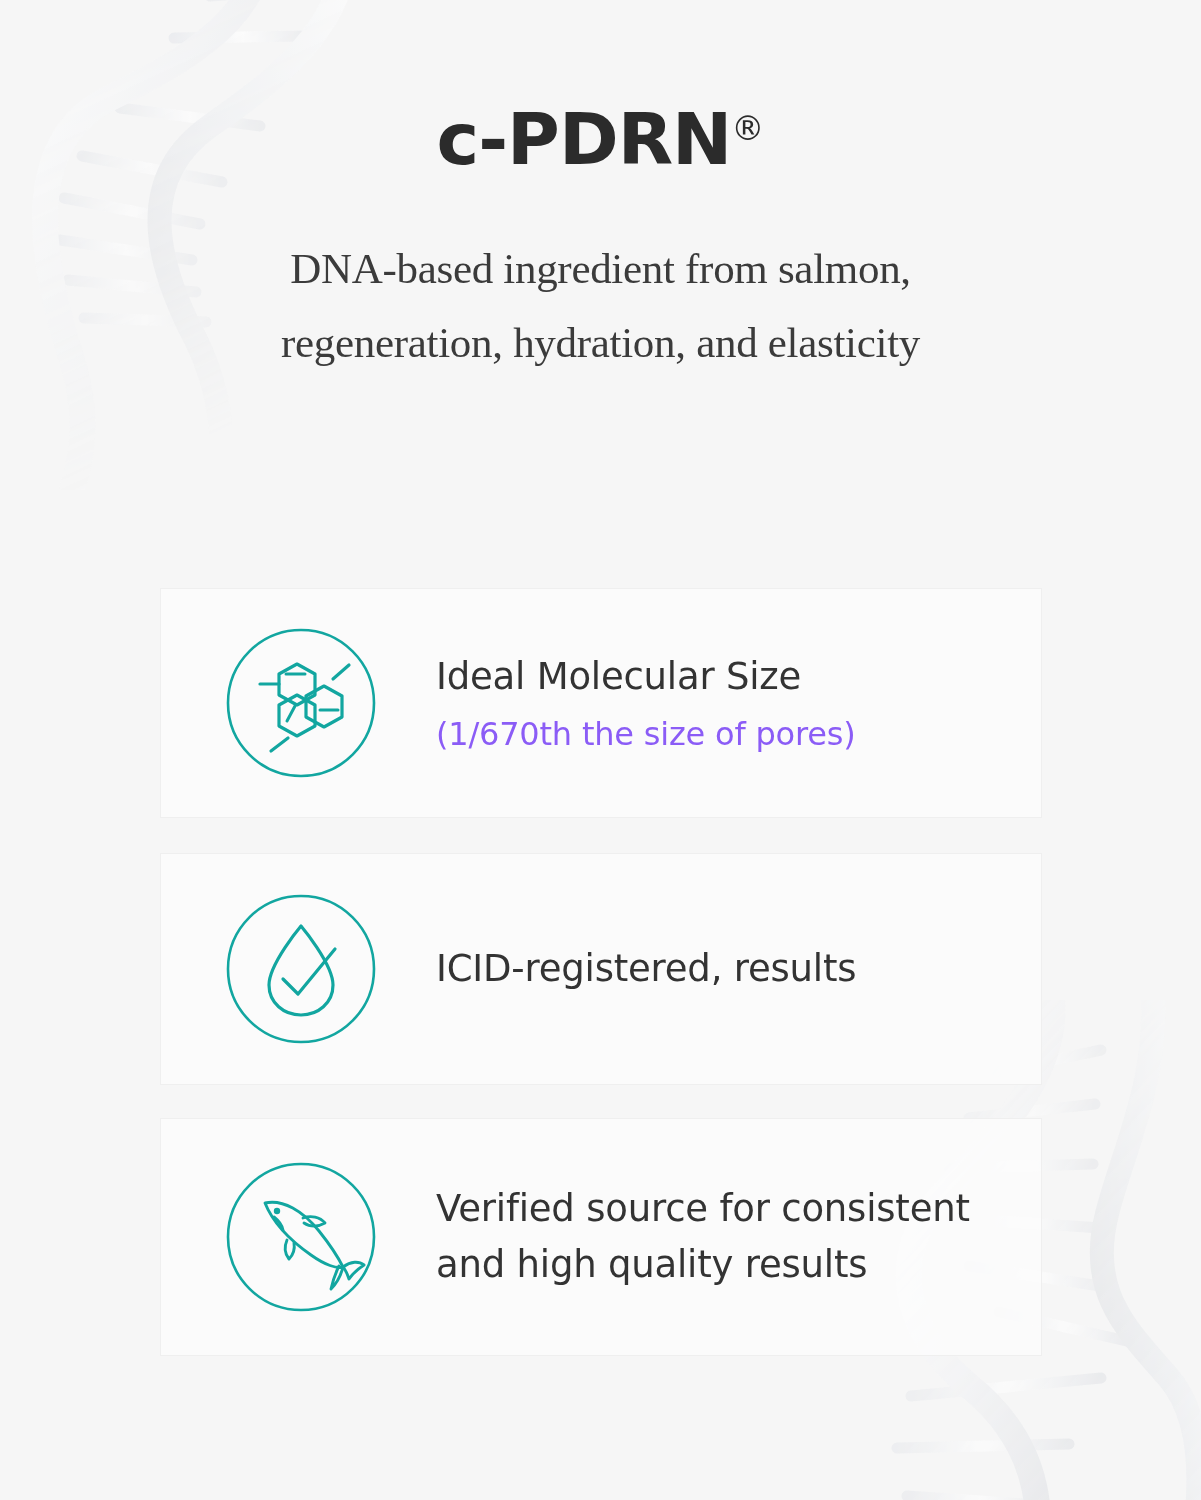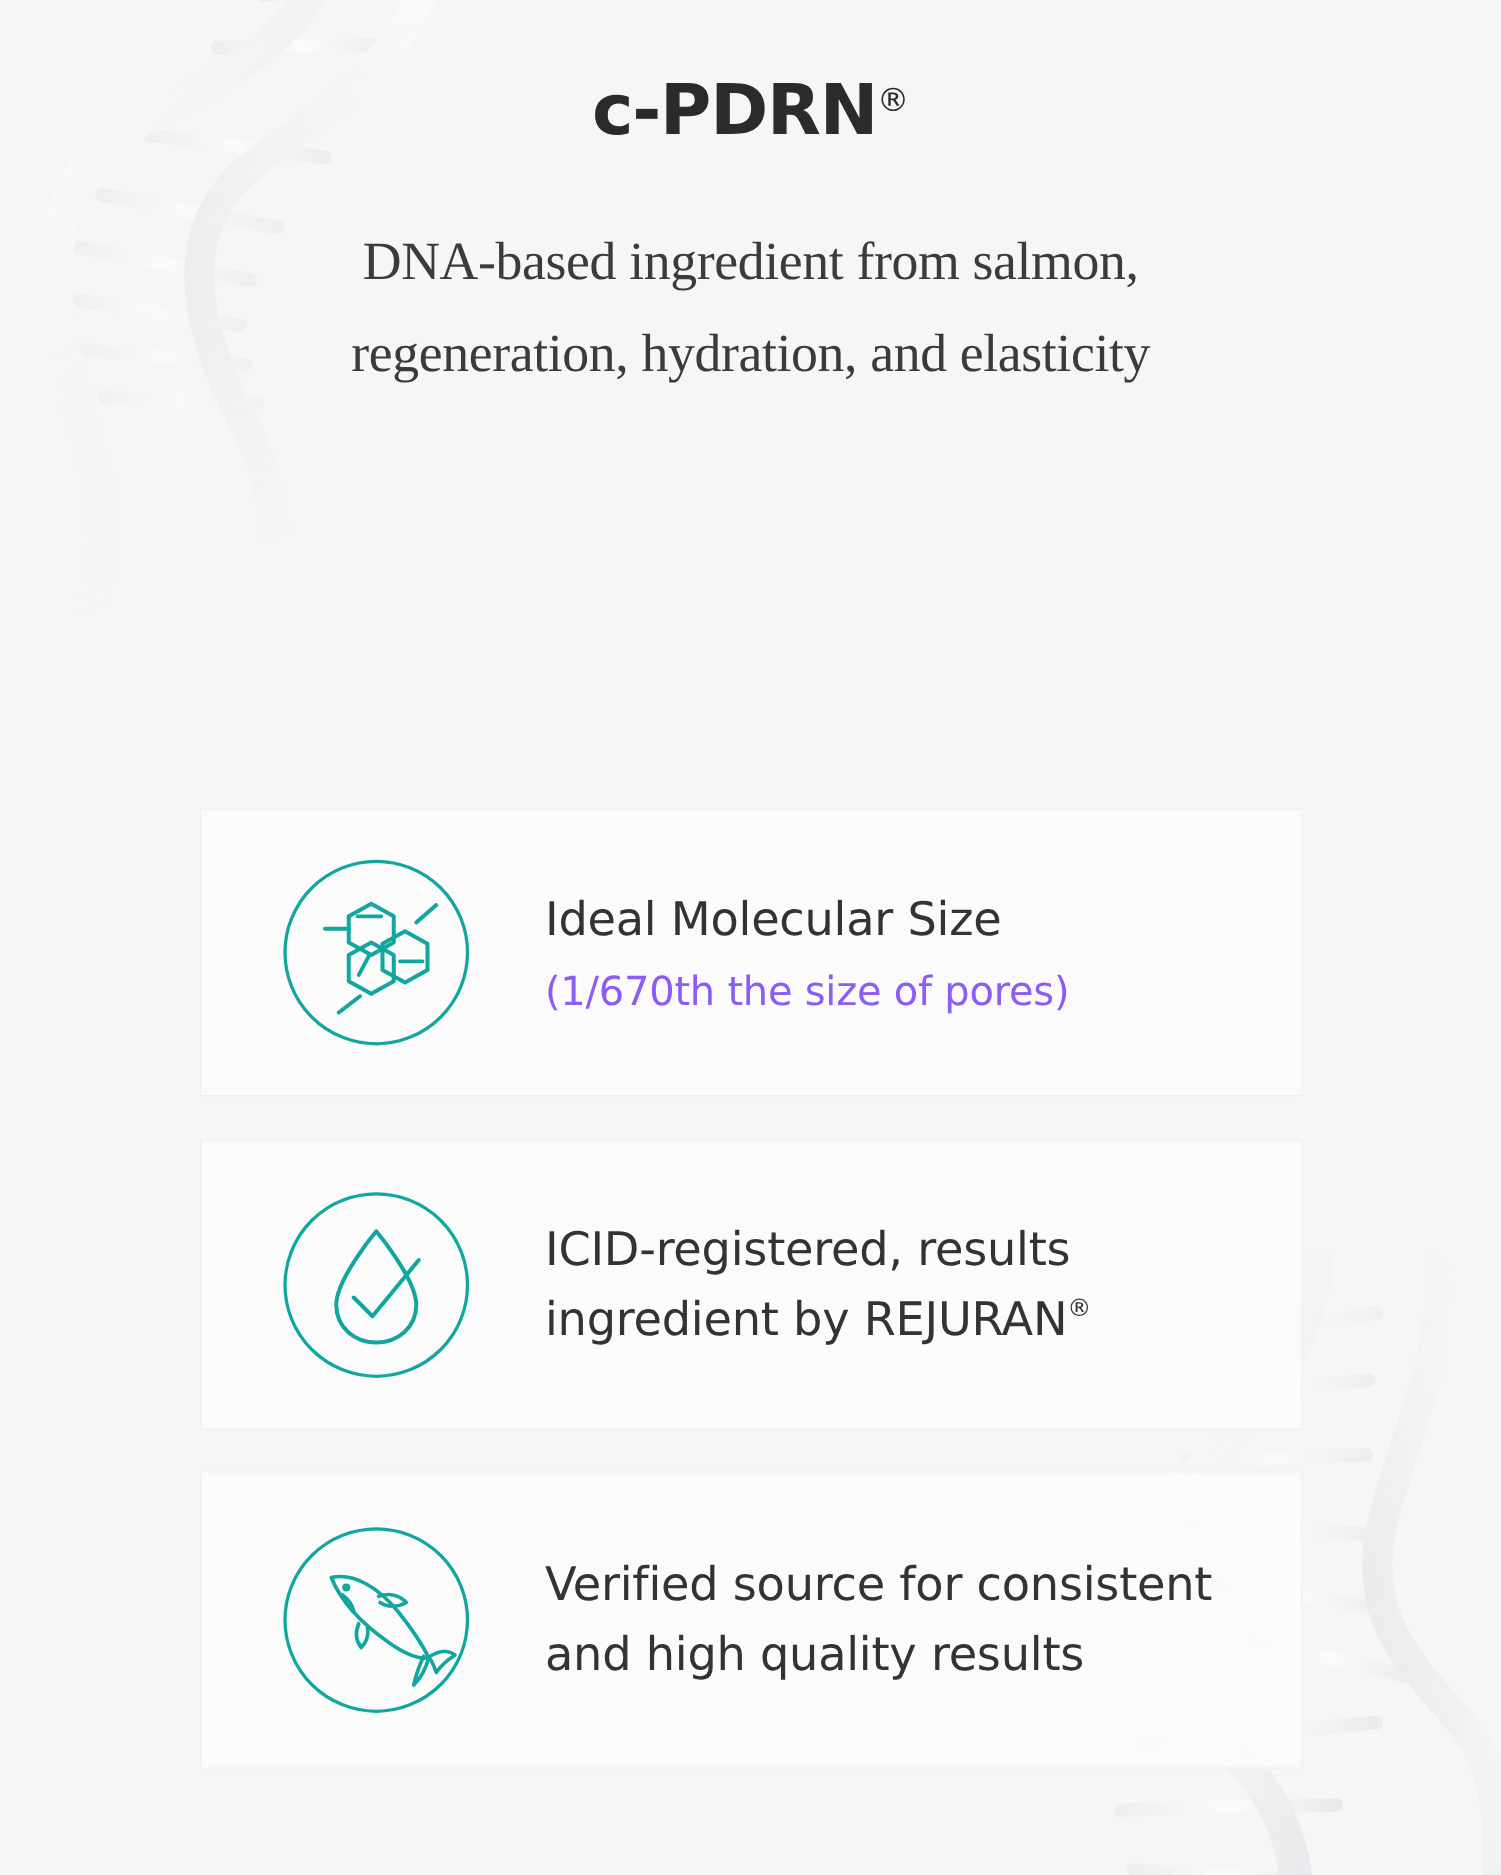--- a/index.html
+++ b/index.html
@@ -46,23 +46,23 @@
   
   .header {
     position: absolute;
     left: 0;
     top: 0;
     width: 1201px;
     text-align: center;
   }
   .brand-title {
     margin: 0;
-    padding-top: 60px;
+    padding-top: 102px;
     font-family: "DejaVu Sans", sans-serif;
-    font-size: 56px;
+    font-size: 72px;
     font-weight: 700;
     letter-spacing: -1px;
     color: #2b2b2b;
     line-height: 1.05;
     white-space: nowrap;
   }
   .brand-title .reg {
     font-size: 0.46em;
     vertical-align: 0.72em;
     font-weight: 400;
@@ -81,21 +81,21 @@
     letter-spacing: -0.3px;
   }
   .subtitle .ln {
     display: block;
   }
 
   
   .cards {
     position: absolute;
     left: 160px;
-    top: 647px;
+    top: 588px;
     width: 882px;
   }
   .card {
     position: relative;
     box-sizing: border-box;
     width: 882px;
     background: rgba(253, 253, 253, 0.80);
     border: 1px solid #efefef;
     display: flex;
     align-items: center;
@@ -292,21 +292,20 @@
           <circle cx="76" cy="76" r="73" fill="none" stroke="#12a6a0" stroke-width="2.6"></circle>
           <g fill="none" stroke="#12a6a0" stroke-width="3.2" stroke-linecap="round" stroke-linejoin="round">
             <path d="M76 33 C 76 33, 108 71, 108 92 C 108 110, 93 122, 76 122 C 59 122, 44 110, 44 92 C 44 71, 76 33, 76 33 Z"></path>
             <polyline points="58,86 73,101 110,56"></polyline>
           </g>
         </svg>
       </div>
       <div class="card-text">
         <div class="card-title">
           <span class="ln">ICID-registered, results</span>
-          <span class="ln"><span>ingredient by REJURAN</span><span class="reg-sup">®</span></span>
         </div>
       </div>
     </div>
 
     <div class="card card-3">
       <div class="icon-wrap">
         <svg viewBox="0 0 152 152" xmlns="http://www.w3.org/2000/svg" aria-hidden="true">
           <circle cx="76" cy="76" r="73" fill="none" stroke="#12a6a0" stroke-width="2.6"></circle>
           <g fill="none" stroke="#12a6a0" stroke-width="2.9" stroke-linecap="round" stroke-linejoin="round">
 

